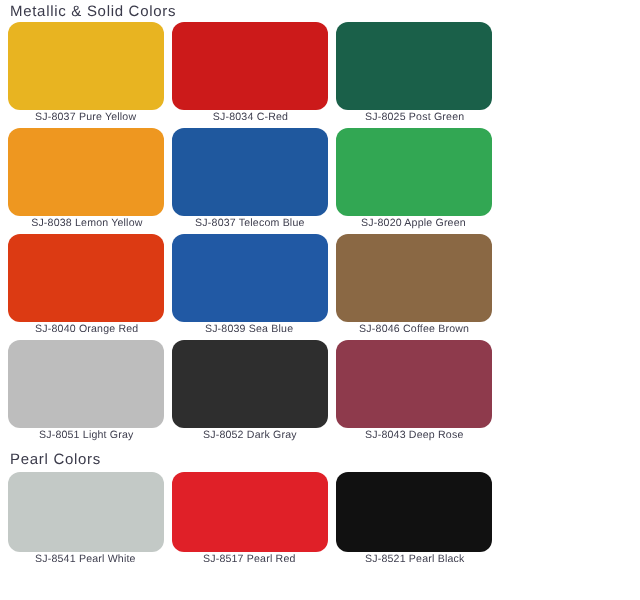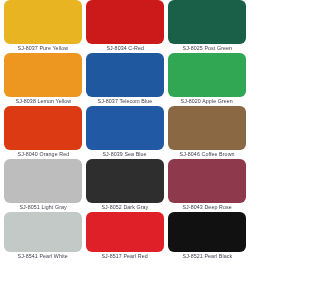--- a/index.html
+++ b/index.html
@@ -67,20 +67,21 @@
     letter-spacing: 0.1px;
     text-align: center;
     transform: scale(0.98);
   }
 </style>
 </head>
 <body>
 
 <div class="sheet">
 
+  <div class="section-title">Metallic &amp; Solid Colors</div>
 
   <div class="grid">
 
     <div class="cell">
       <div class="swatch" style="background: rgb(232, 180, 33);"></div>
       <div class="caption">SJ-8037 Pure Yellow</div>
     </div>
     <div class="cell">
       <div class="swatch" style="background: rgb(204, 26, 26);"></div>
       <div class="caption">SJ-8034 C-Red</div>
@@ -124,20 +125,21 @@
       <div class="swatch" style="background: rgb(46, 46, 46);"></div>
       <div class="caption">SJ-8052 Dark Gray</div>
     </div>
     <div class="cell">
       <div class="swatch" style="background: rgb(142, 58, 76);"></div>
       <div class="caption">SJ-8043 Deep Rose</div>
     </div>
 
   </div>
 
+  <div class="section-title pearl">Pearl Colors</div>
 
   <div class="grid pearl-row">
     <div class="cell">
       <div class="swatch" style="background: rgb(195, 201, 198);"></div>
       <div class="caption">SJ-8541 Pearl White</div>
     </div>
     <div class="cell">
       <div class="swatch" style="background: rgb(224, 32, 40);"></div>
       <div class="caption">SJ-8517 Pearl Red</div>
     </div>

